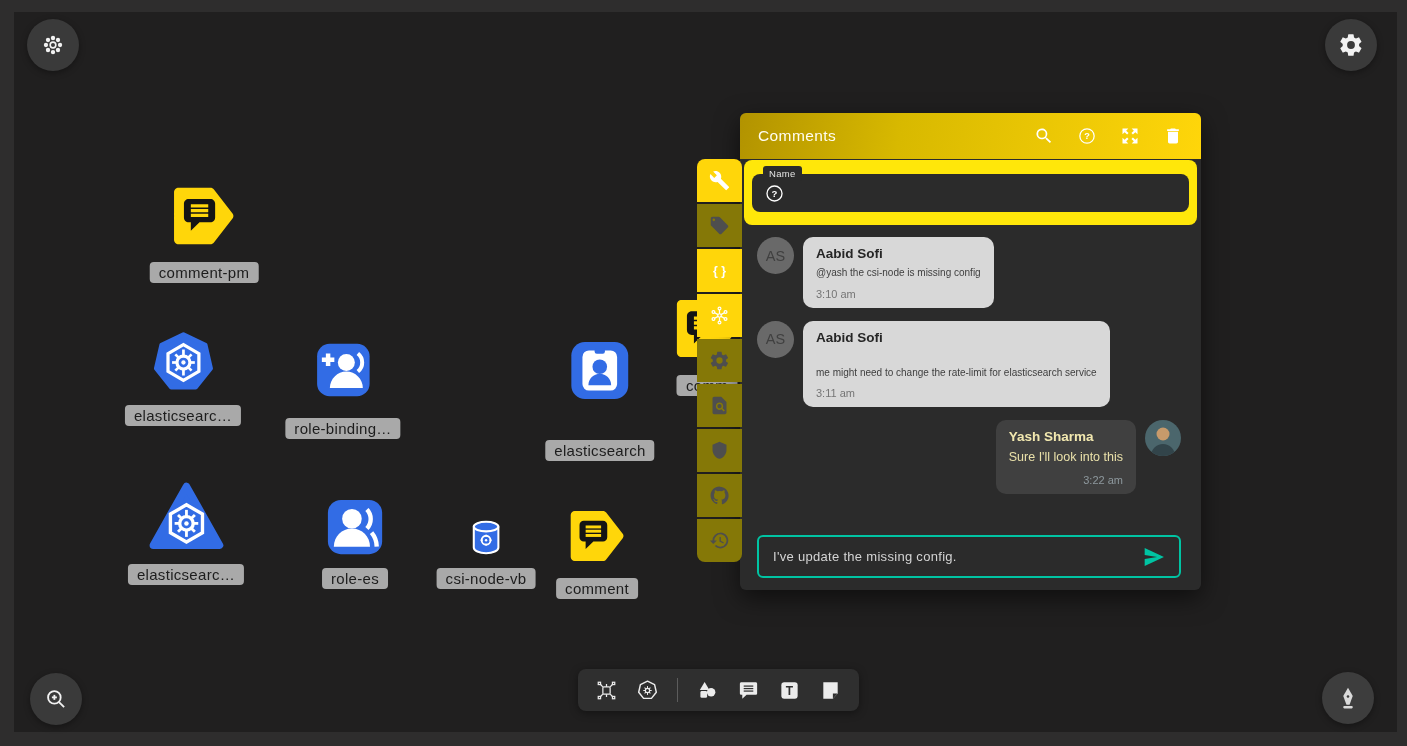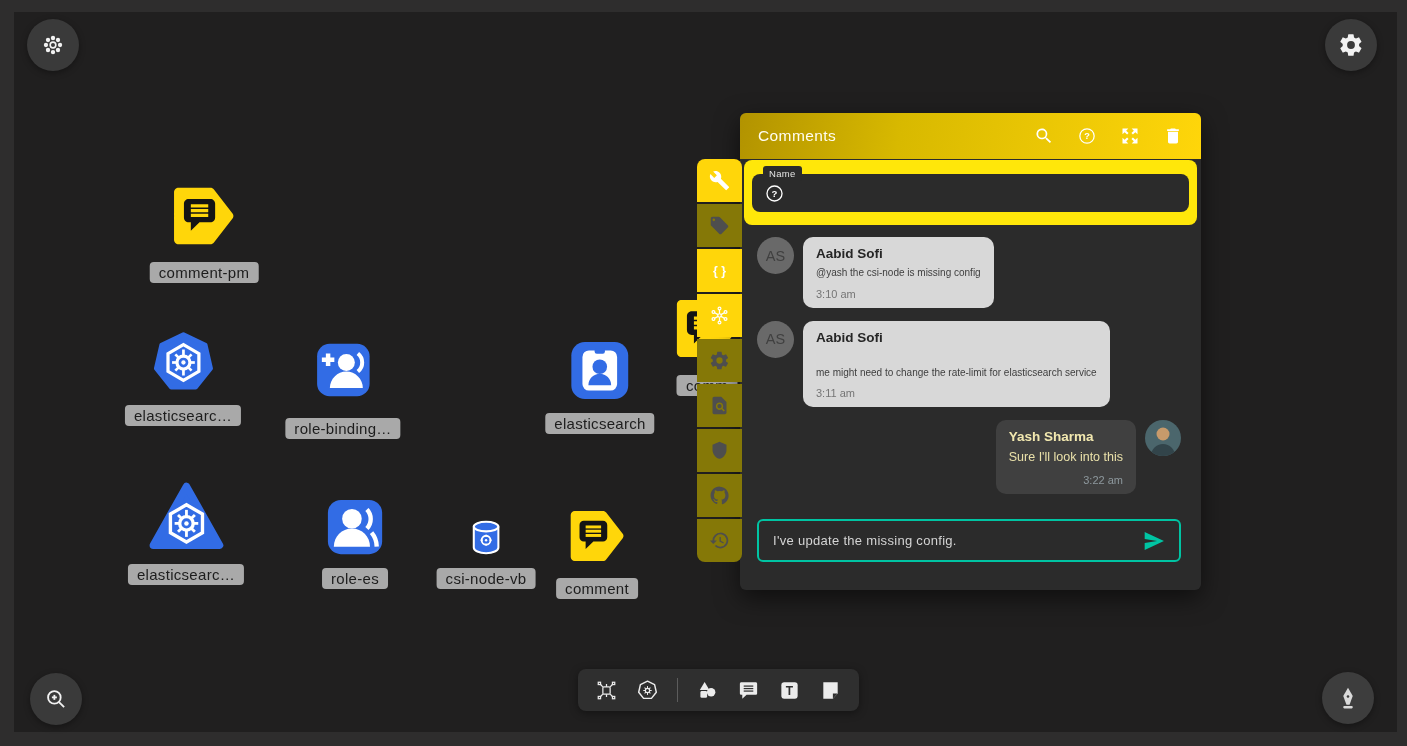--- a/index.html
+++ b/index.html
@@ -80,21 +80,21 @@
   .bubble { background:#d8d8d8; border-radius:10px; padding:9px 13px 8px 13px; max-width:350px; }
   .bubble .m-name { font-weight:bold; font-size:13.5px; color:#262626; margin-bottom:4px; }
   .bubble .m-text { font-size:10px; color:#3e3e3e; line-height:1.55; }
   .bubble .m-time { font-size:11px; color:#757575; margin-top:7px; }
   .bubble.spacer .m-text { margin-top:20px; }
   .msg-row.right .bubble { background:#404040; min-width:128px; }
   .msg-row.right .m-name { color:#f2e8af; }
   .msg-row.right .m-text { color:#e9e0a9; font-size:12.5px; }
   .msg-row.right .m-time { color:#8d989d; text-align:right; }
 
-  .composer { padding:0 20px 28px 17px; }
+  .composer { padding:0 20px 12px 17px; }
   .composer-box {
     border:2px solid #00c4a3; border-radius:6px; height:43px; display:flex; align-items:center; padding:0 12px 0 12px;
   }
   .composer-input { flex:1; background:transparent; border:none; outline:none; color:#d4d4d4; font-size:13px; font-family:inherit; letter-spacing:.3px; }
   .composer-send { background:none; border:none; padding:0; color:#00c4a3; cursor:pointer; display:flex; }
   .composer-send svg { width:26px; height:26px; }
 
   
   .btoolbar {
     position:absolute; left:578px; top:669px; height:42px; z-index:15;
@@ -193,21 +193,21 @@
         <svg viewBox="0 0 24 24">
           <rect x="1.5" y="1.5" width="21" height="21" rx="5" fill="#326CE5"></rect>
           <circle cx="13.2" cy="9" r="3.4" fill="#fff"></circle>
           <path d="M6.6 19.2c0-3.6 3-6.6 6.6-6.6s6.6 3 6.6 6.6z" fill="#fff"></path>
           <path d="M17.8 5.4a4.6 4.6 0 0 1 0 7.2" stroke="#fff" stroke-width="1.6" fill="none"></path>
           <path d="M5.9 5.4v5M3.4 7.9h5" stroke="#fff" stroke-width="1.8"></path>
         </svg>
       </div>
       <div class="node-label">role-binding…</div>
     </div>
-    <div class="node" style="left: 600px; top: 338px; transform: translateX(-50%);">
+    <div class="node" style="left: 600px; top: 338px; transform: translateX(-50%); gap: 27px;">
       <div class="node-icon" style="width: 65px; height: 65px;">
         <svg viewBox="0 0 24 24">
           <rect x="1.5" y="1.5" width="21" height="21" rx="5" fill="#326CE5"></rect>
           <rect x="5.6" y="4.6" width="12.8" height="14.8" rx="2.4" fill="#fff"></rect>
           <rect x="10.1" y="3.8" width="3.8" height="2" rx="0.8" fill="#326CE5"></rect>
           <circle cx="12" cy="10.6" r="2.7" fill="#326CE5"></circle>
           <path d="M7.8 17.4c0-2.3 1.9-4.2 4.2-4.2s4.2 1.9 4.2 4.2z" fill="#326CE5"></path>
         </svg>
       </div>
       <div class="node-label">elasticsearch</div>

